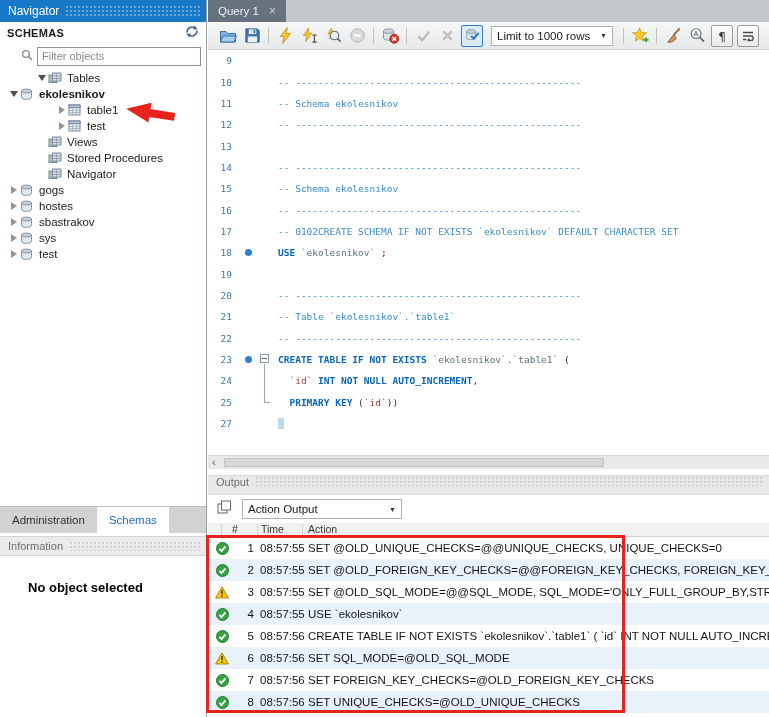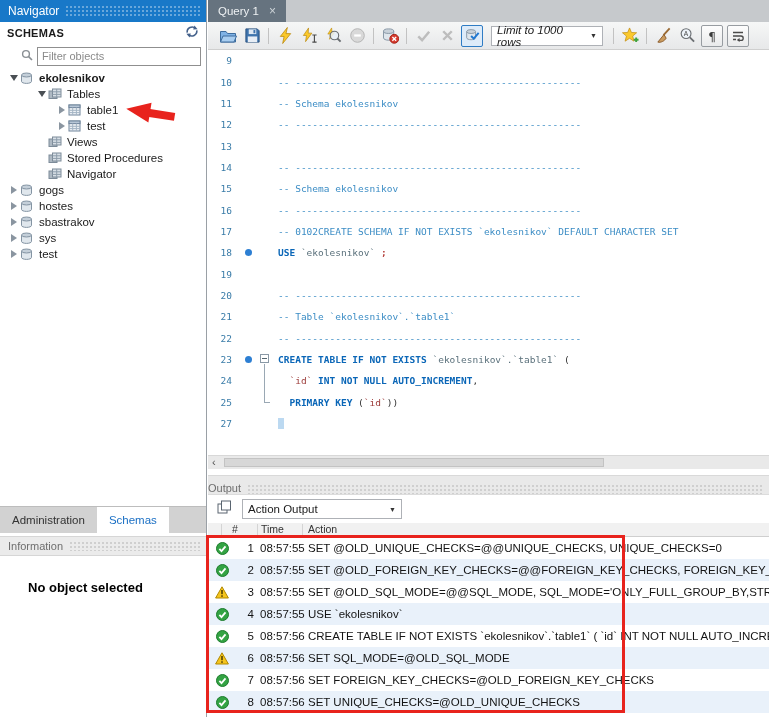--- a/index.html
+++ b/index.html
@@ -59,21 +59,21 @@
   .lcode .id{color:#5a707b}
   .lcode .idm{color:#9c3b39}
   .lcode .red{color:#b5413c;font-weight:bold}
   .lcode .pl{color:#333}
   .lcode .sel{background:#bcd9f1}
   
   .hscroll{position:absolute;left:208px;top:455px;width:561px;height:14px;background:#e9e9e9;border-top:1px solid #d8d8d8;box-sizing:border-box}
   .hs-arrow{position:absolute;left:4px;top:0;font-size:11px;color:#555;line-height:13px}
   .hs-thumb{position:absolute;left:16px;top:2px;width:380px;height:9px;background:#d7d7d7;border:1px solid #c3c3c3;box-sizing:border-box}
   
-  .output-header{position:absolute;left:208px;top:475px;width:561px;height:20px;background:#e9e9e9;border-top:1px solid #d9d9d9;border-bottom:1px solid #dcdcdc;display:flex;align-items:flex-end;padding-left:0;font-size:11px;color:#6e6e6e;box-sizing:border-box}
+  .output-header{position:absolute;left:208px;top:475px;width:561px;height:20px;background:#e9e9e9;border-top:1px solid #d9d9d9;border-bottom:1px solid #dcdcdc;display:flex;align-items:flex-start;padding-left:8px;font-size:11px;color:#6e6e6e;box-sizing:border-box}
   .output-header .dots{flex:1;height:10px;margin:0 6px;background-image:radial-gradient(#cfcfcf .8px,transparent 1px);background-size:4px 4px}
   .output-toolbar{position:absolute;left:208px;top:497px;width:561px;height:24px;display:flex;align-items:center;padding-left:8px;box-sizing:border-box}
   .ocombo{width:160px;margin-left:10px}
   .output-colheaders{position:absolute;left:208px;top:523px;width:561px;height:14px;background:#f1f1f1;border-bottom:1px solid #cfcfcf;font-size:10.5px;color:#333;box-sizing:border-box}
   .ch{position:absolute;top:0;line-height:13px}
   .ch-num{left:24px}.ch-time{left:53px}.ch-action{left:100px}
   .vsep{position:absolute;top:1px;bottom:1px;width:1px;background:#d4d4d4}
   #output-rows{position:absolute;left:208px;top:537px;width:561px}
   .orow{display:flex;align-items:center;height:22px;font-size:11.5px;color:#141414;white-space:nowrap}
   .orow.alt{background:#e9f1fa}
@@ -107,44 +107,44 @@
   <div class="filter-row">
     <span>
       <svg width="12" height="12" viewBox="0 0 12 12">
           <circle cx="5" cy="5" r="3.4" fill="none" stroke="#8a8f94" stroke-width="1.4"></circle>
           <line x1="7.6" y1="7.6" x2="11" y2="11" stroke="#8a8f94" stroke-width="1.6"></line>
         </svg>
     </span>
     <input class="filter-input" placeholder="Filter objects" style="">
   </div>
   <div id="tree">
-      <div class="tree-row bold" style="padding-left: 8px;">
-        <span class="exp">
-          <span class="exp-open"></span>
-        </span>
-        <span class="ticon">
-          <svg width="13" height="13" viewBox="0 0 13 13">
-            <path d="M1.5 3v6.4c0 1.1 2.2 2 5 2s5-.9 5-2V3" fill="#e0e7ed" stroke="#8494a3"></path>
-            <ellipse cx="6.5" cy="3" rx="5" ry="2" fill="#c4cfd9" stroke="#8494a3"></ellipse>
-          </svg>
-        </span>
-        <span class="tlabel">ekolesnikov</span>
-      </div>
       <div class="tree-row" style="padding-left: 36px;">
         <span class="exp">
           <span class="exp-open"></span>
         </span>
         <span class="ticon">
           <svg width="14" height="12" viewBox="0 0 14 12">
             <rect x="1" y="3" width="8" height="7.5" fill="#aeb9c3" stroke="#7d8b99"></rect>
             <rect x="4.5" y="1" width="8.5" height="8" fill="#d8dfe6" stroke="#7d8b99"></rect>
             <path d="M4.5 3.8h8.5M4.5 6.4h8.5M8.7 1v8" stroke="#8e9dab" fill="none"></path>
           </svg>
         </span>
         <span class="tlabel">Tables</span>
+      </div>
+      <div class="tree-row bold" style="padding-left: 8px;">
+        <span class="exp">
+          <span class="exp-open"></span>
+        </span>
+        <span class="ticon">
+          <svg width="13" height="13" viewBox="0 0 13 13">
+            <path d="M1.5 3v6.4c0 1.1 2.2 2 5 2s5-.9 5-2V3" fill="#e0e7ed" stroke="#8494a3"></path>
+            <ellipse cx="6.5" cy="3" rx="5" ry="2" fill="#c4cfd9" stroke="#8494a3"></ellipse>
+          </svg>
+        </span>
+        <span class="tlabel">ekolesnikov</span>
       </div>
       <div class="tree-row" style="padding-left: 56px;">
         <span class="exp">
           <span class="exp-closed"></span>
         </span>
         <span class="ticon">
           <svg width="13" height="12" viewBox="0 0 13 12">
             <rect x="1" y="1" width="11" height="10" fill="#eef2f6" stroke="#71859c"></rect>
             <rect x="1" y="1" width="11" height="2.6" fill="#b7c6d6" stroke="#71859c"></rect>
             <path d="M1 6.3h11M1 8.6h11M4.7 3.6v7.4M8.4 3.6v7.4" stroke="#a4b4c4" fill="none"></path>
@@ -336,21 +336,21 @@
         <path d="M4.5 4.5l9 9M13.5 4.5l-9 9" stroke="#bdbdbd" stroke-width="2.6"></path>
       </svg>
     </span>
     <span class="tbox active">
       <svg width="16" height="16" viewBox="0 0 18 18">
         <path d="M3 4v7c0 1.2 2.2 2.2 5 2.2s5-1 5-2.2V4" fill="#dfe6ec" stroke="#8494a3"></path>
         <ellipse cx="8" cy="4" rx="5" ry="2.2" fill="#c9d2da" stroke="#8494a3"></ellipse>
         <path d="M8 9l3 3 5.5-6.5" stroke="#1f78d1" stroke-width="2.2" fill="none"></path>
       </svg>
     </span>
-    <div class="combo" style="width: 112px; font-style: italic;">
+    <div class="combo" style="width: 122px;">
       <span>Limit to 1000 rows</span>
       <span class="combo-arrow">▼</span>
     </div>
     <span class="tsep"></span>
     <span class="tbtn">
       <svg width="17" height="17" viewBox="0 0 18 18">
         <polygon points="8,1 10,5.8 15.5,6.1 11.3,9.6 12.7,15 8,12 3.3,15 4.7,9.6 0.5,6.1 6,5.8" fill="#fbc92c" stroke="#c39016" stroke-width="0.8"></polygon>
         <path d="M12.5 13.5h5M15 11v5" stroke="#3fa33f" stroke-width="2"></path>
       </svg>
     </span>

